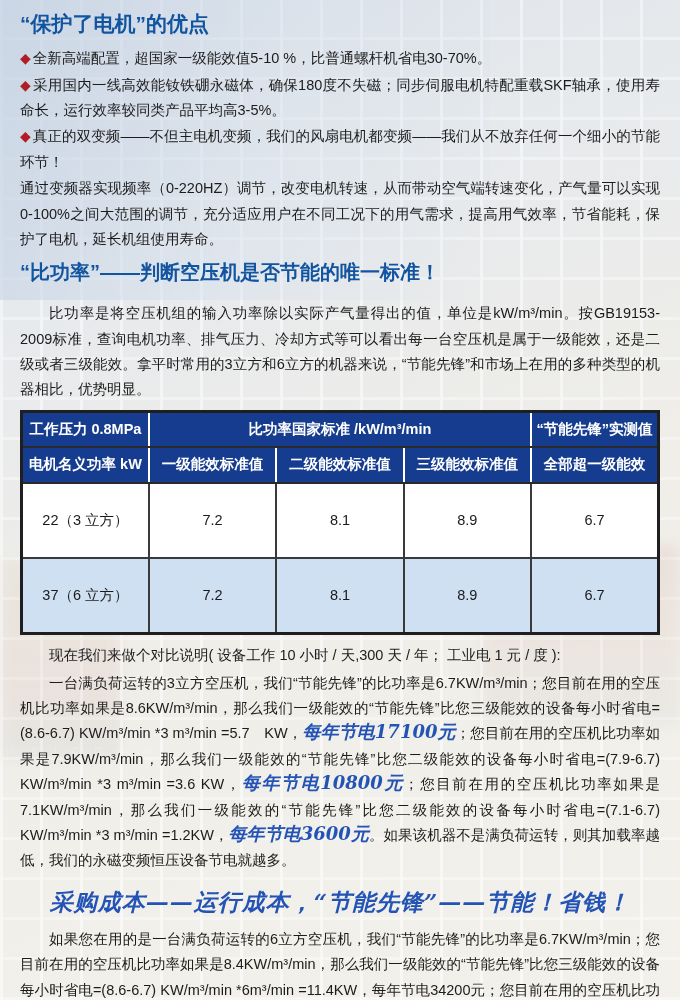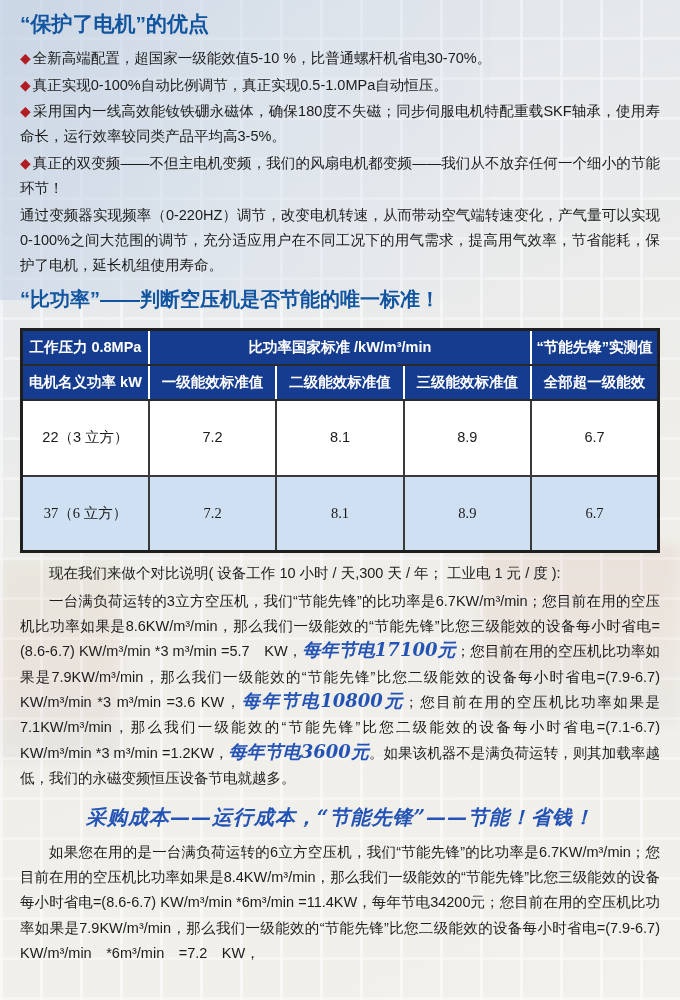--- a/index.html
+++ b/index.html
@@ -50,53 +50,53 @@
     margin:7px 0 8px;text-align:center;font-size:14.5px;
   }
   table.spec th{
     background:#153c8e;color:#ffffff;font-weight:bold;
     border:2px solid #ffffff;border-bottom-color:#2a2a2a;padding:4px 3px;width:20%;
   }
   table.spec tr.hdr1 th{border-top-color:#1f1f1f;}
   table.spec td{
     border:2px solid #3a3a3a;padding:24px 3px;background:#ffffff;color:#1a1a1a;
   }
-  table.spec tr.alt td{background:#cfe0f3;font-family:Liberation Serif, serif;}
+  table.spec tr.alt td{background:#cfe0f3;}
   .hl{
     font-family:"DejaVu Serif","Liberation Serif",serif;
     font-style:italic;font-weight:bold;color:#2353b5;font-size:18px;line-height:1;
   }
   .script-heading{
     font-family:"DejaVu Serif","Liberation Serif",serif;
     font-style:italic;font-weight:bold;color:#2353b5;
-    font-size:20px;text-align:center;margin:8px 0 5px;letter-spacing:1px;
+    font-size:23px;text-align:center;margin:8px 0 5px;letter-spacing:1px;
   }
 </style>
 </head>
 <body>
 
 <div class="page">
   <div class="bg-tiles"></div>
   <div class="bg-wash-top"></div>
   <div class="bg-photo-hint-right"></div>
   <div class="bg-photo-hint-left"></div>
   <div class="bg-welcome">w e l c o m e</div>
 
   <div class="content">
 
     <h1 class="title">“保护了电机”的优点</h1>
 
     <p class="bullet"><span class="diamond">◆</span><span>全新高端配置，超国家一级能效值5-10 %，比普通螺杆机省电30-70%。</span></p>
-    <p class="bullet"><span class="diamond">◆</span><span>真正实现0-100%自动比例调节，真正实现0.5-1.0MPa自动恒压。</span></p>
     <p class="bullet"><span class="diamond">◆</span><span>采用国内一线高效能钕铁硼永磁体，确保180度不失磁；同步伺服电机特配重载SKF轴承，使用寿命长，运行效率较同类产品平均高3-5%。</span></p>
     <p class="bullet"><span class="diamond">◆</span><span>真正的双变频——不但主电机变频，我们的风扇电机都变频——我们从不放弃任何一个细小的节能环节！</span></p>
 
     <p>通过变频器实现频率（0-220HZ）调节，改变电机转速，从而带动空气端转速变化，产气量可以实现0-100%之间大范围的调节，充分适应用户在不同工况下的用气需求，提高用气效率，节省能耗，保护了电机，延长机组使用寿命。</p>
 
     <h2 class="title">“比功率”——判断空压机是否节能的唯一标准！</h2>
+    <p class="indent">比功率是将空压机组的输入功率除以实际产气量得出的值，单位是kW/m³/min。按GB19153-2009标准，查询电机功率、排气压力、冷却方式等可以看出每一台空压机是属于一级能效，还是二级或者三级能效。拿平时常用的3立方和6立方的机器来说，“节能先锋”和市场上在用的多种类型的机器相比，优势明显。</p>
 
     <table class="spec">
       <tbody>
           <tr class="hdr1">
         <th>工作压力 0.8MPa</th>
         <th colspan="3">比功率国家标准 /kW/m³/min</th>
         <th>“节能先锋”实测值</th>
       </tr>
       <tr>
         <th>电机名义功率 kW</th>

